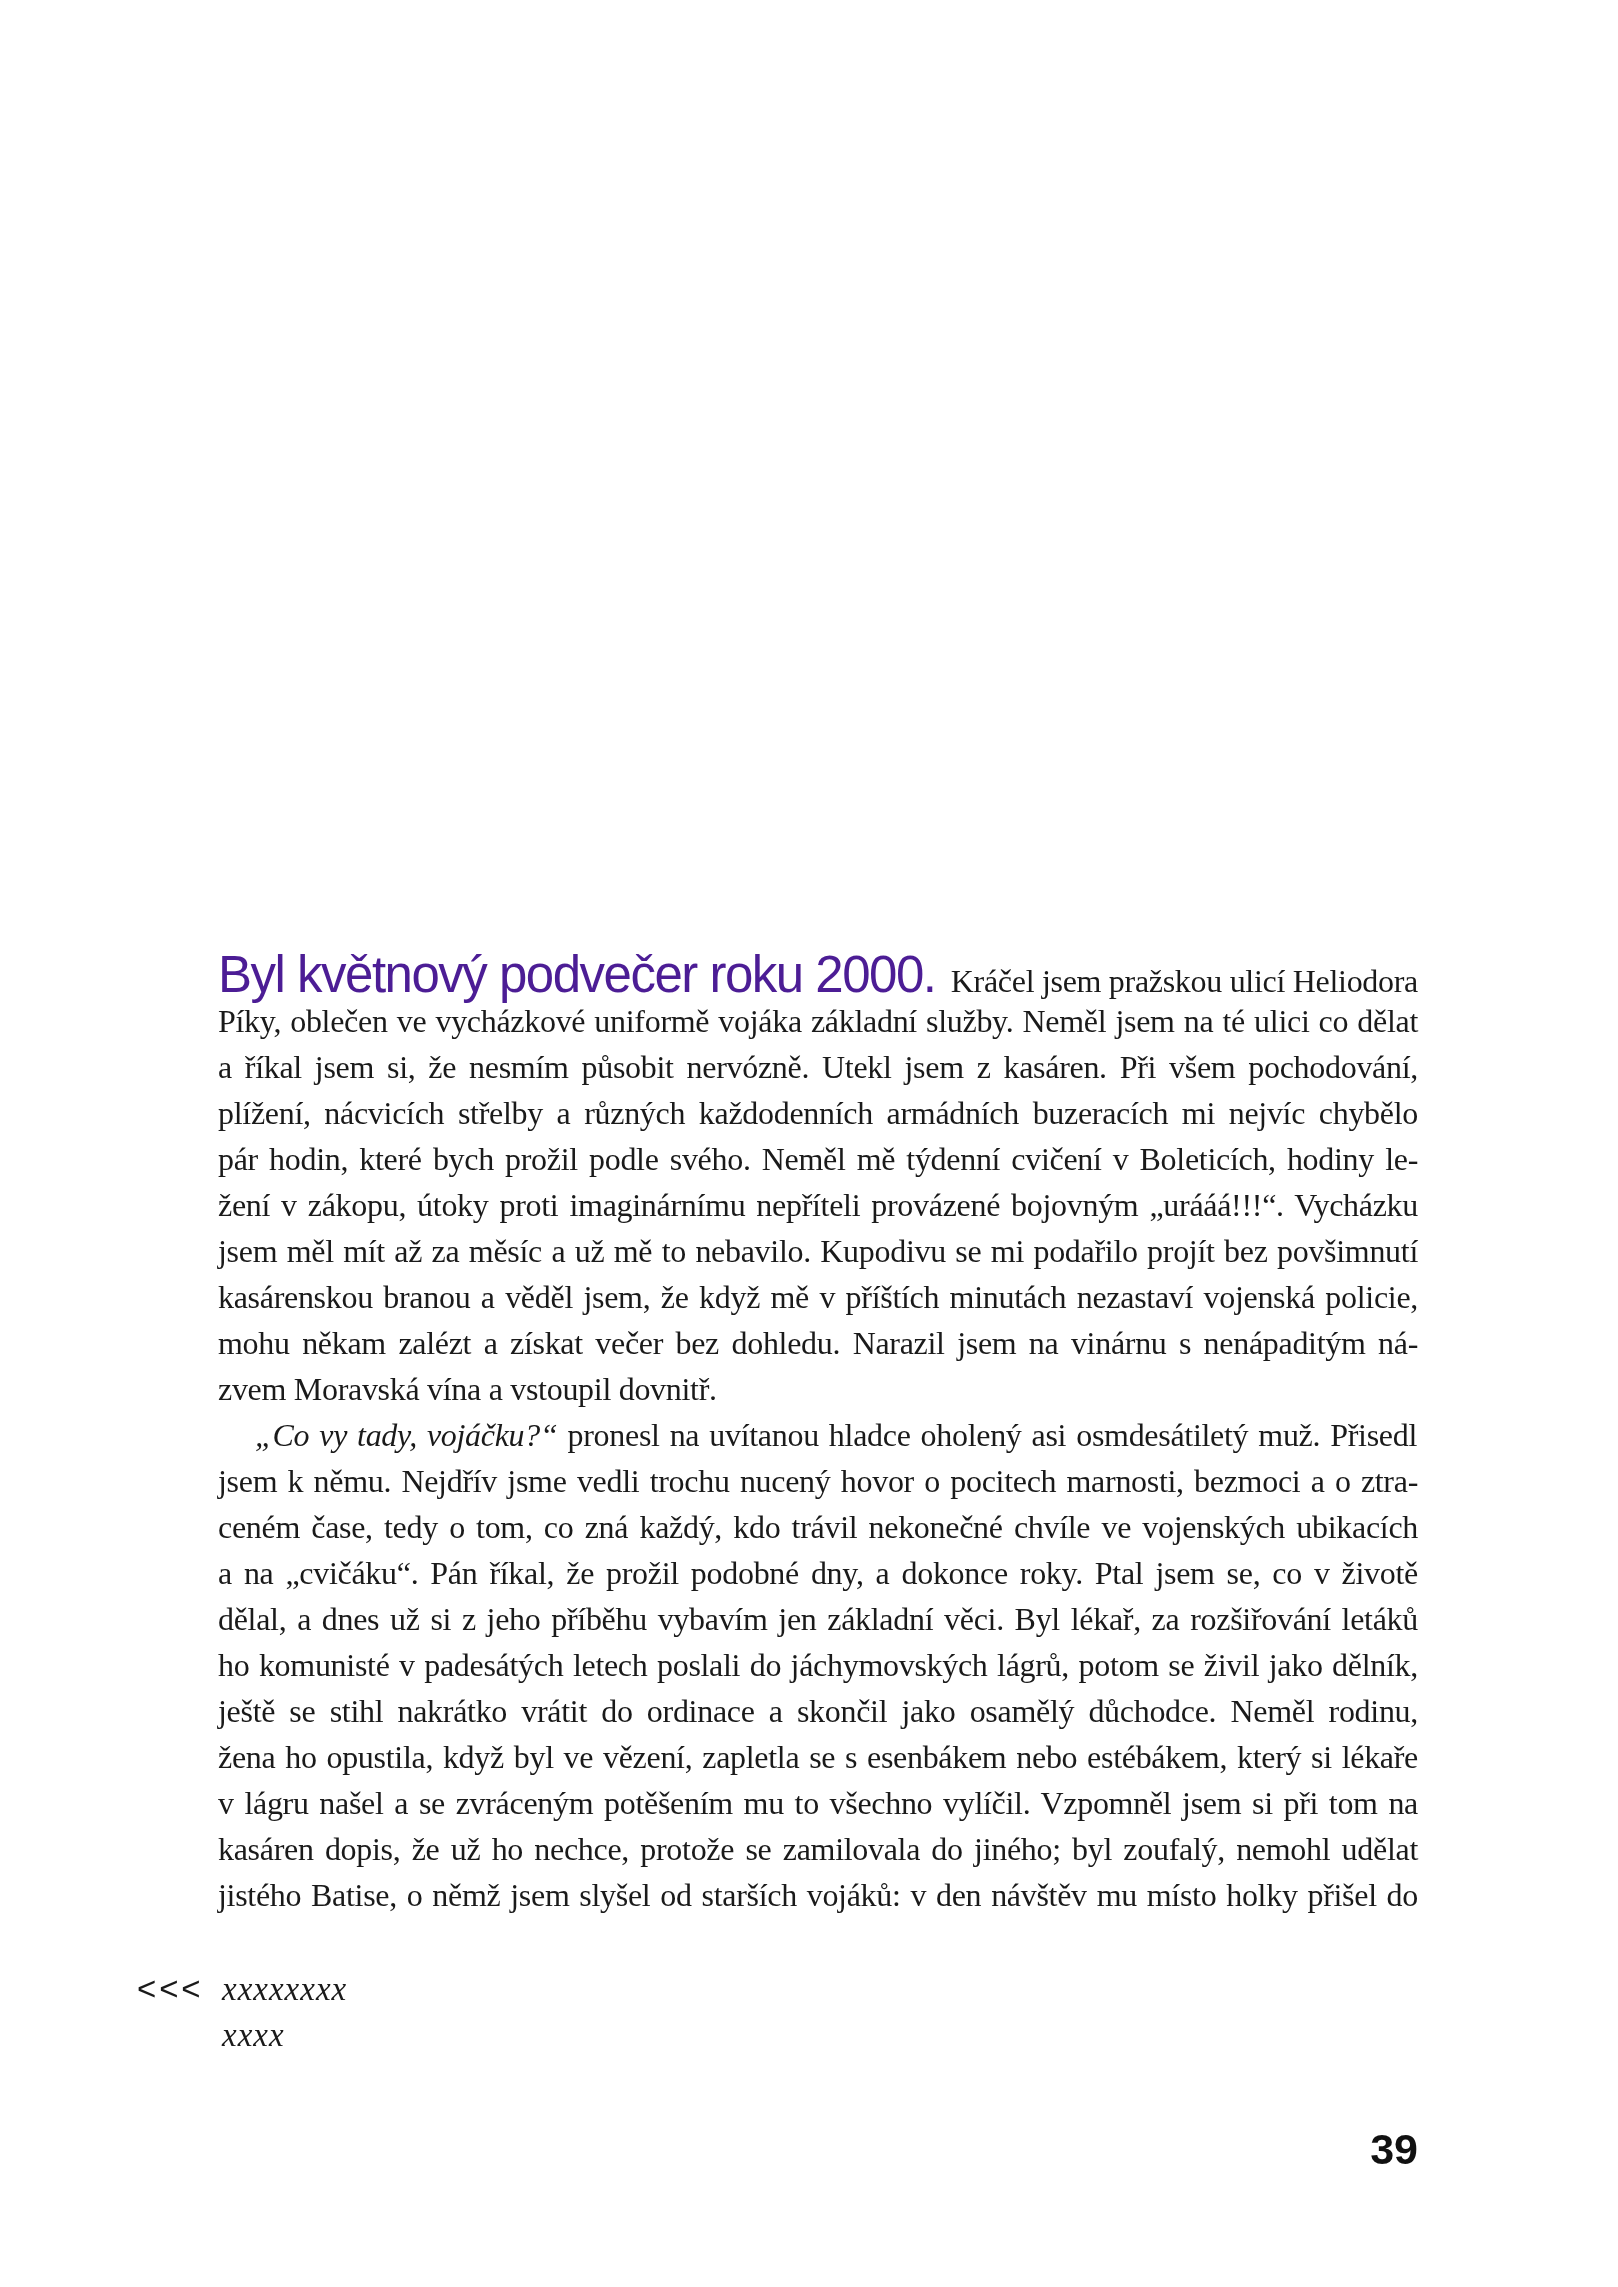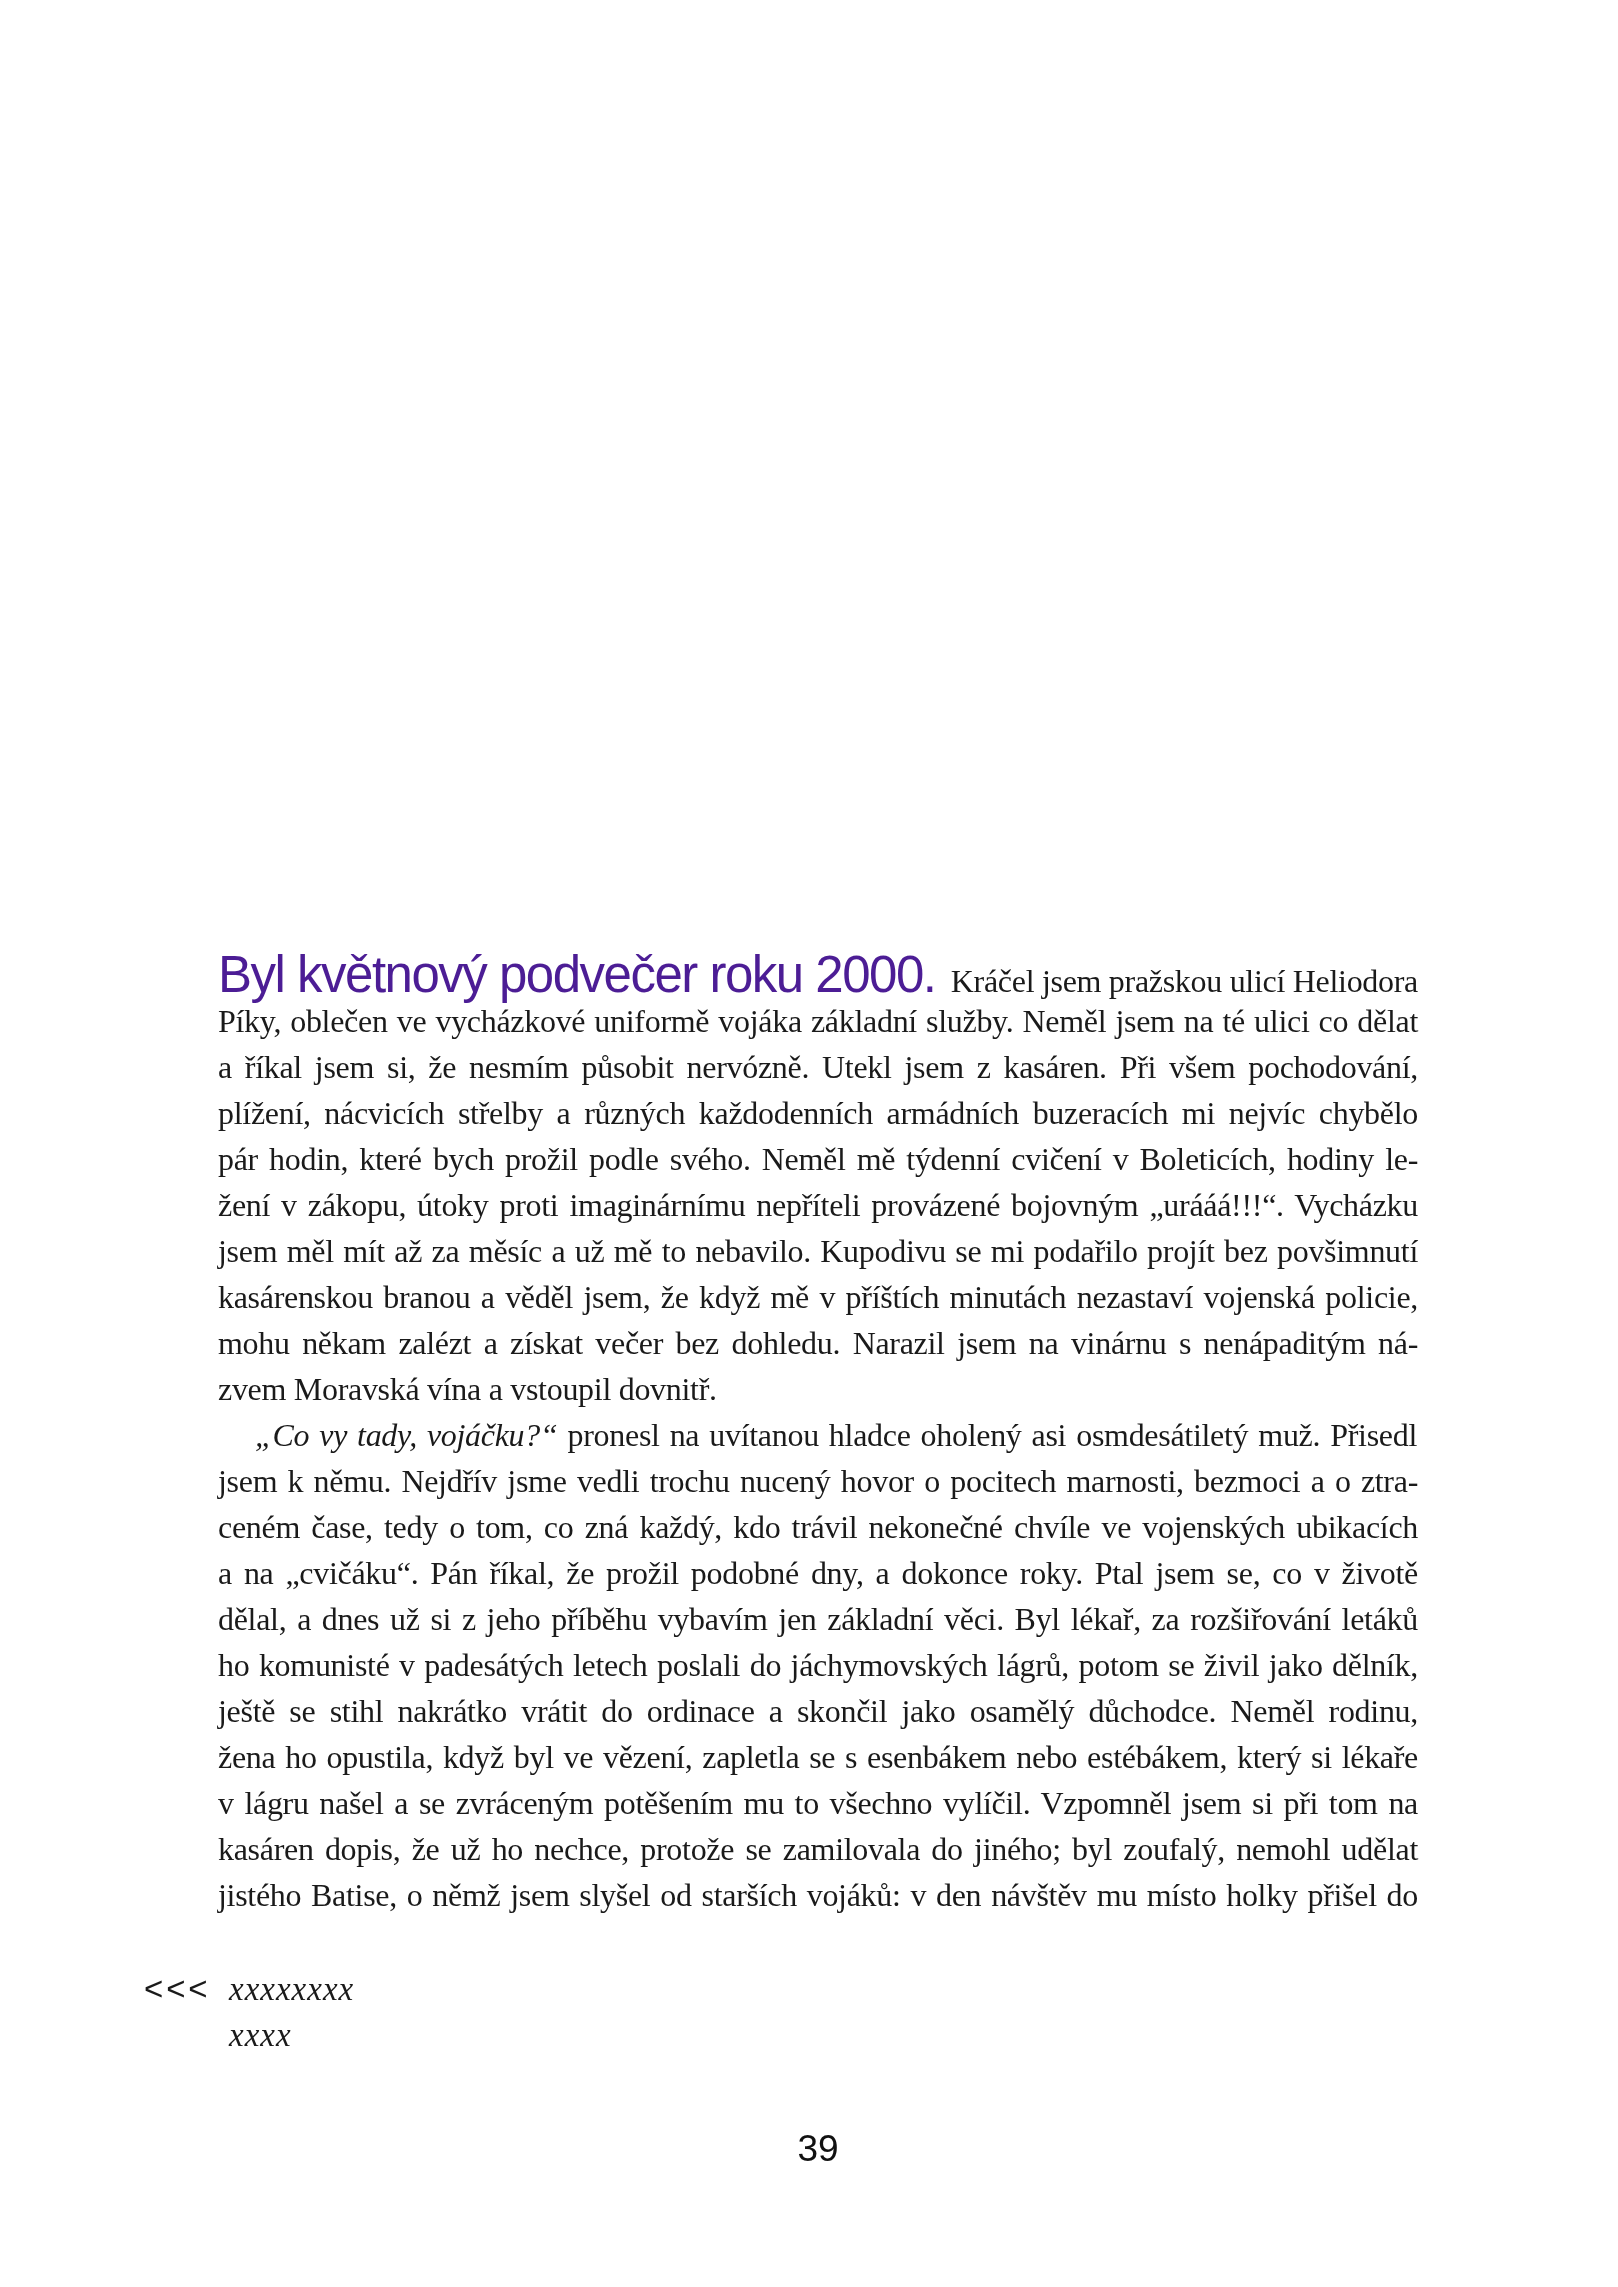--- a/index.html
+++ b/index.html
@@ -53,21 +53,21 @@
     font-weight: 300;
     font-size: 51px;
     letter-spacing: -1.5px;
     line-height: 46px;
     color: #4c1d95;
   }
   .seg-italic { font-style: italic; }
   .seg-normal { font-style: normal; }
   .footnote {
     position: absolute;
-    left: 144px;
+    left: 137px;
     top: 1966px;
     font-family: "Liberation Serif", serif;
     font-size: 33px;
     color: #1a1a1a;
   }
   .fn-row {
     height: 46px;
     line-height: 46px;
     white-space: nowrap;
   }
@@ -84,24 +84,24 @@
   .fn-text {
     font-style: italic;
     letter-spacing: 1px;
   }
   .fn-row.second { padding-left: 85px; }
   .page-number {
     position: absolute;
     left: 218px;
     top: 2131px;
     width: 1200px;
-    text-align: center;
+    text-align: right;
     font-family: "Liberation Sans", sans-serif;
-    font-weight: 400;
-    font-size: 37px;
+    font-weight: 700;
+    font-size: 43px;
     line-height: 36px;
     color: #111111;
   }
 </style>
 </head>
 <body>
 
 <div class="page">
 
   <div class="body-text">

